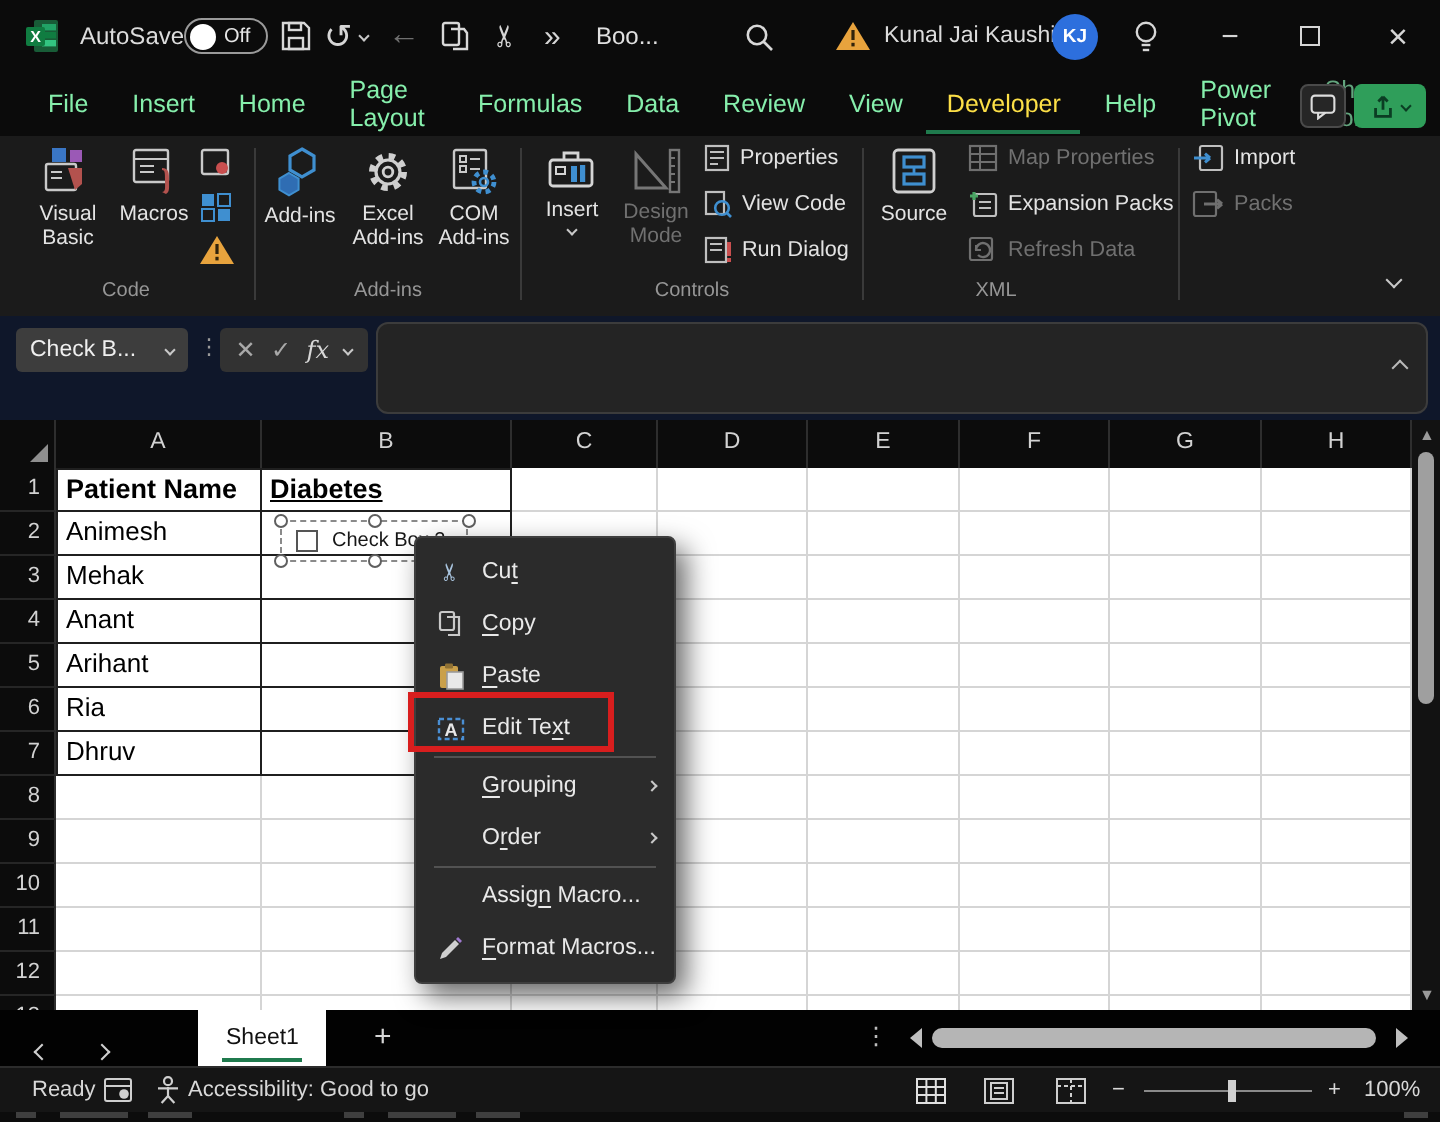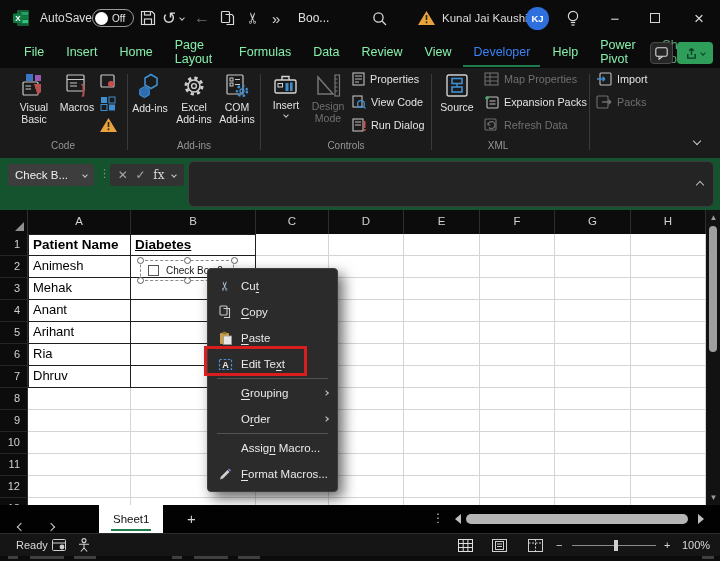--- a/index.html
+++ b/index.html
@@ -15,45 +15,45 @@
 .toggle span{font-size:10px;color:#e6e6e6}
 .glyph{font-size:15px;color:#d6d6d6;line-height:1}
 .glyph.dim{color:#6f6f6f}
 .avatar{width:23px;height:23px;border-radius:50%;background:#2d6fdd;color:#fff;font-size:9.5px;font-weight:bold;display:flex;align-items:center;justify-content:center}
 .winbtn{width:30px;justify-content:center;cursor:default}
 .maxbox{width:10px;height:10px;border:1.4px solid #d6d6d6}
 
 
 #menubar{left:0;top:36px;width:720px;height:32px;background:#0b0b0b;display:flex;align-items:center;padding-left:14px;gap:2px}
 .mtab{padding:7px 10px 6px 10px;font-size:12.5px;color:#86efac;border-bottom:2.5px solid transparent}
-.mtab.active{color:#3b82f6;border-bottom-color:#1f7a4d}
+.mtab.active{color:#fde047;border-bottom-color:#1f7a4d}
 .mtab.green{color:#63a57e}
 #comment-btn{position:absolute;left:650px;top:42px;width:23px;height:22px;border:1px solid #4a4a4a;border-radius:4px;background:#262626;display:flex;align-items:center;justify-content:center}
 #share-btn{position:absolute;left:677px;top:42px;width:36px;height:22px;border-radius:4px;background:#2f9e5a;display:flex;align-items:center;justify-content:center;gap:3px}
 
 
 #ribbon{left:0;top:68px;width:720px;height:90px;background:#1b1b1b}
 .rsep{position:absolute;top:6px;width:1px;height:76px;background:#3a3a3a}
 .rbig{position:absolute;display:flex;flex-direction:column;align-items:center;gap:2px;color:#e3e3e3;font-size:10.5px;line-height:1.18;text-align:center}
 .rbig.disabled{color:#707070}
 .rsm{position:absolute;display:flex;align-items:center;gap:5px;color:#e3e3e3;font-size:10.8px;white-space:nowrap}
 .rsm.disabled{color:#707070}
 .glabel{position:absolute;top:72px;font-size:10px;color:#969696;text-align:center}
 .chev{display:inline-block;width:6px;height:6px;border-right:1.5px solid #c9c9c9;border-bottom:1.5px solid #c9c9c9}
 .chev.sm{width:4px;height:4px}
 .chev.down{transform:rotate(45deg)}
 .chev.up{transform:rotate(-135deg)}
 .chev.right{transform:rotate(-45deg)}
 .chev.left{transform:rotate(135deg)}
 
 
-#formulabar{left:0;top:158px;width:720px;height:52px;background:#14532d}
+#formulabar{left:0;top:158px;width:720px;height:52px;background:#0f172a}
 #namebox{position:absolute;left:8px;top:6px;width:86px;height:22px;background:#3d3d3d;border-radius:3px;display:flex;align-items:center;padding:0 7px;justify-content:space-between;color:#efefef;font-size:11.5px}
 #fxbox{position:absolute;left:110px;top:6px;width:74px;height:22px;background:#323232;border-radius:3px;display:flex;align-items:center;justify-content:space-evenly;color:#a8a8a8;font-size:12px}
-#fxbox .fx{font-family:"DejaVu Serif",serif;color:#d8d8d8}
+#fxbox .fx{font-family:"DejaVu Serif",serif;font-style:italic;color:#d8d8d8}
 #formula-input{position:absolute;left:188px;top:3px;width:526px;height:46px;background:#242424;border:1px solid #3c3c3c;border-radius:6px}
 
 
 #grid{left:0;top:210px;width:706px;height:295px;background:#fff;overflow:hidden}
 #colhdr-row{display:flex;height:24px;background:#0c0c0c}
 .corner{width:28px;height:24px;background:#0c0c0c;position:relative;border-right:1px solid #2e2e2e}
 .corner::after{content:"";position:absolute;right:3px;bottom:3px;border-left:9px solid transparent;border-bottom:9px solid #8f8f8f}
 .colhdr{height:24px;color:#d2d2d2;font-size:11.5px;text-align:center;padding-top:5px;border-right:1px solid #2e2e2e;background:#0c0c0c}
 .grow{display:flex;height:22px}
 .rownum{width:28px;background:#0c0c0c;color:#d2d2d2;font-size:11px;text-align:right;padding:4px 7px 0 0;border-bottom:1px solid #262626;border-right:1px solid #2e2e2e}
@@ -684,20 +684,21 @@
           <line x1="0.5" y1="4" x2="13.5" y2="4" stroke="#cfcfcf"></line>
           <circle cx="10" cy="8" r="2.4" fill="#cfcfcf"></circle>
         </svg>
     </div>
     <div class="sb" style="left:78px">
       <svg width="12" height="14" viewBox="0 0 12 14">
           <circle cx="6" cy="2.6" r="2" fill="none" stroke="#cfcfcf" stroke-width="1.1"></circle>
           <path d="M1 6.2h10M6 5.5v4.5M6 10l-3.2 3.5M6 10l3.2 3.5" fill="none" stroke="#cfcfcf" stroke-width="1.1"></path>
         </svg>
     </div>
+    <div class="sb" style="left:94px">Accessibility: Good to go</div>
     <div class="sb viewbtn" style="left:452px">
       <svg width="15" height="13" viewBox="0 0 15 13">
           <rect x="0.5" y="0.5" width="14" height="12" fill="none" stroke="#e0e0e0"></rect>
           <line x1="5.2" y1="0.5" x2="5.2" y2="12.5" stroke="#e0e0e0"></line>
           <line x1="9.9" y1="0.5" x2="9.9" y2="12.5" stroke="#e0e0e0"></line>
           <line x1="0.5" y1="4.5" x2="14.5" y2="4.5" stroke="#e0e0e0"></line>
           <line x1="0.5" y1="8.5" x2="14.5" y2="8.5" stroke="#e0e0e0"></line>
         </svg>
     </div>
     <div class="sb viewbtn" style="left:486px">

